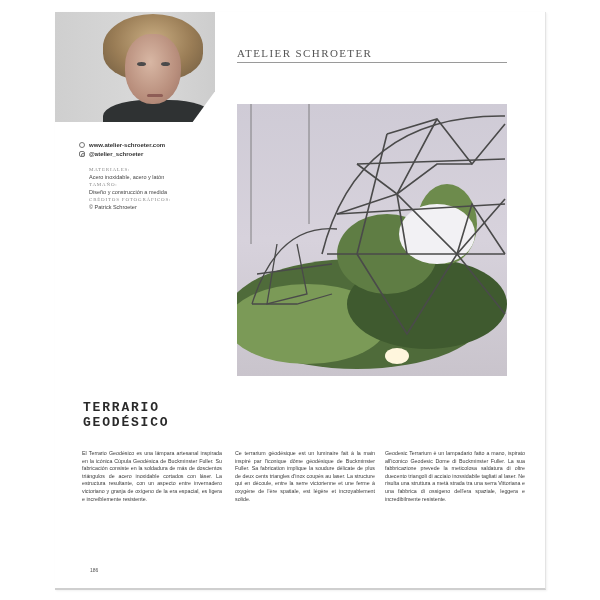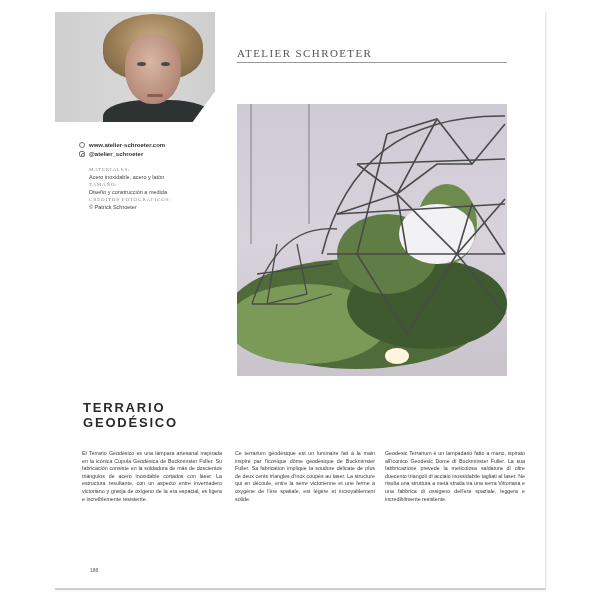--- a/index.html
+++ b/index.html
@@ -60,21 +60,21 @@
 
   
   .photo {
     position:absolute; left:182px; top:92px; width:270px; height:272px; overflow:hidden;
     background:linear-gradient(180deg,#cfcbd6 0%,#d7d2dc 50%,#c9c4cc 100%);
   }
   .photo svg { position:absolute; left:0; top:0; }
 
   
   .title {
-    position:absolute; left:28px; top:388px; font-family:Liberation Sans, sans-serif;
+    position:absolute; left:28px; top:388px; font-family:Liberation Mono, monospace;
     font-weight:bold; font-size:13px; line-height:15px; letter-spacing:1.8px; color:#2a2a2a;
   }
 
   
   .col {
     position:absolute; top:438px; width:140px; font-size:5.3px; line-height:7.6px; color:#3a3a3a;
     text-align:justify;
   }
   .col.c1 { left:27px; } .col.c2 { left:180px; } .col.c3 { left:330px; }
 

